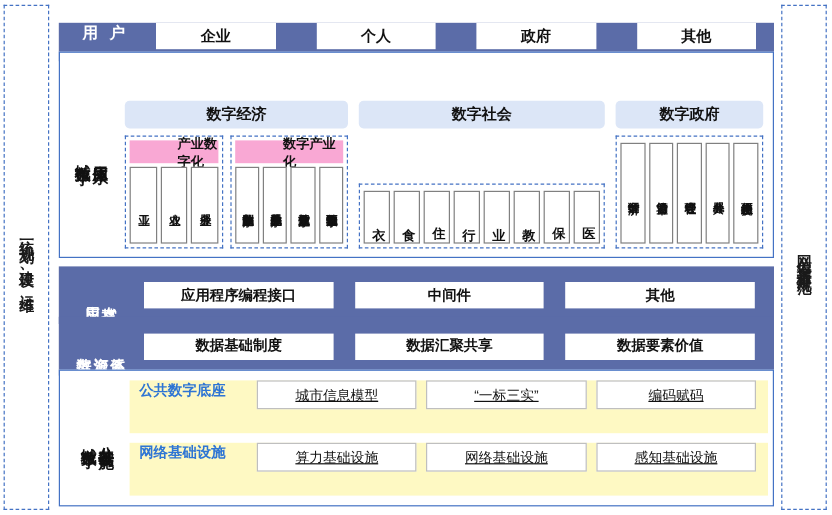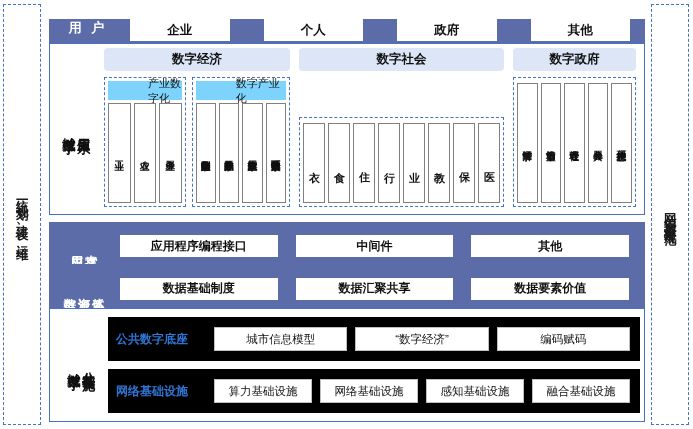--- a/index.html
+++ b/index.html
@@ -91,20 +91,21 @@
     font-weight: bold;
     color: #111;
     line-height: 1.05;
     letter-spacing: 1px;
   }
   .app-cols {
     flex: 1;
     display: flex;
     gap: 9px;
     padding: 4px 8px 7px 2px;
+    margin-top: 36px;
   }
   .domain-col { display: flex; flex-direction: column; }
   .domain-col.economy { flex: 0 0 186px; }
   .domain-col.society { flex: 0 0 205px; gap: 40px; }
   .domain-col.govern  { flex: 1; }
 
   .domain-head {
     height: 23px;
     background: #DCE6F7;
     border-radius: 4px;
@@ -120,26 +121,26 @@
 
   .subgroup {
     border: 1.6px dashed #4472C4;
     padding: 3px;
     display: flex;
     flex-direction: column;
     flex: 1;
   }
   .subgroup-head {
     height: 19px;
-    background: #7dd3fc;
+    background: #f9a8d4;
     display: flex;
     align-items: center;
     justify-content: center;
     font-size: 11px;
-    font-weight: normal;
+    font-weight: bold;
     color: #111;
     margin-bottom: 3px;
     padding-left: 40px;
   }
   .leaf-row { flex: 1; display: flex; gap: 3px; }
   .leaf {
     flex: 1;
     border: 1px solid #808080;
     background: #ffffff;
     display: flex;
@@ -204,23 +205,22 @@
   .infra-side {
     flex: 0 0 54px;
     display: flex;
     align-items: center;
     justify-content: center;
     gap: 1px;
   }
   .infra-rows { flex: 1; display: flex; flex-direction: column; justify-content: space-around; }
   .infra-row {
     height: 44px;
-    background: #000000;
-    display: flex;
-    align-items: center;
+    background: #fef9c3;
+    display: flex;
     padding: 0 6px;
   }
   .infra-row-label {
     flex: 0 0 96px;
     font-size: 12px;
     font-weight: bold;
     color: #2E75D4;
     text-align: left;
     padding-left: 2px;
   }
@@ -229,20 +229,21 @@
     flex: 1;
     margin: 0 4px;
     height: 24px;
     background: #ffffff;
     border: 1px solid #BFBFBF;
     display: flex;
     align-items: center;
     justify-content: center;
     font-size: 11.5px;
     color: #111;
+    text-decoration: underline;
   }
 </style>
 </head>
 <body>
 
 <div id="root">
 
   <div class="rail rail-left">
     <div class="rail-text">统一规划、建设、运维</div>
   </div>
@@ -397,31 +398,30 @@
     <div class="infra-side">
       <div class="vlabel">城市数字</div>
       <div class="vlabel">公共基础设施</div>
     </div>
     <div class="infra-rows">
 
       <div class="infra-row">
         <div class="infra-row-label">公共数字底座</div>
         <div class="infra-items">
           <div class="infra-item">城市信息模型</div>
-          <div class="infra-item">“数字经济”</div>
+          <div class="infra-item">“一标三实”</div>
           <div class="infra-item">编码赋码</div>
         </div>
       </div>
 
       <div class="infra-row">
         <div class="infra-row-label">网络基础设施</div>
         <div class="infra-items">
           <div class="infra-item">算力基础设施</div>
           <div class="infra-item">网络基础设施</div>
           <div class="infra-item">感知基础设施</div>
-          <div class="infra-item">融合基础设施</div>
         </div>
       </div>
 
     </div>
   </div>
 
 </div>
 
 </body></html>

